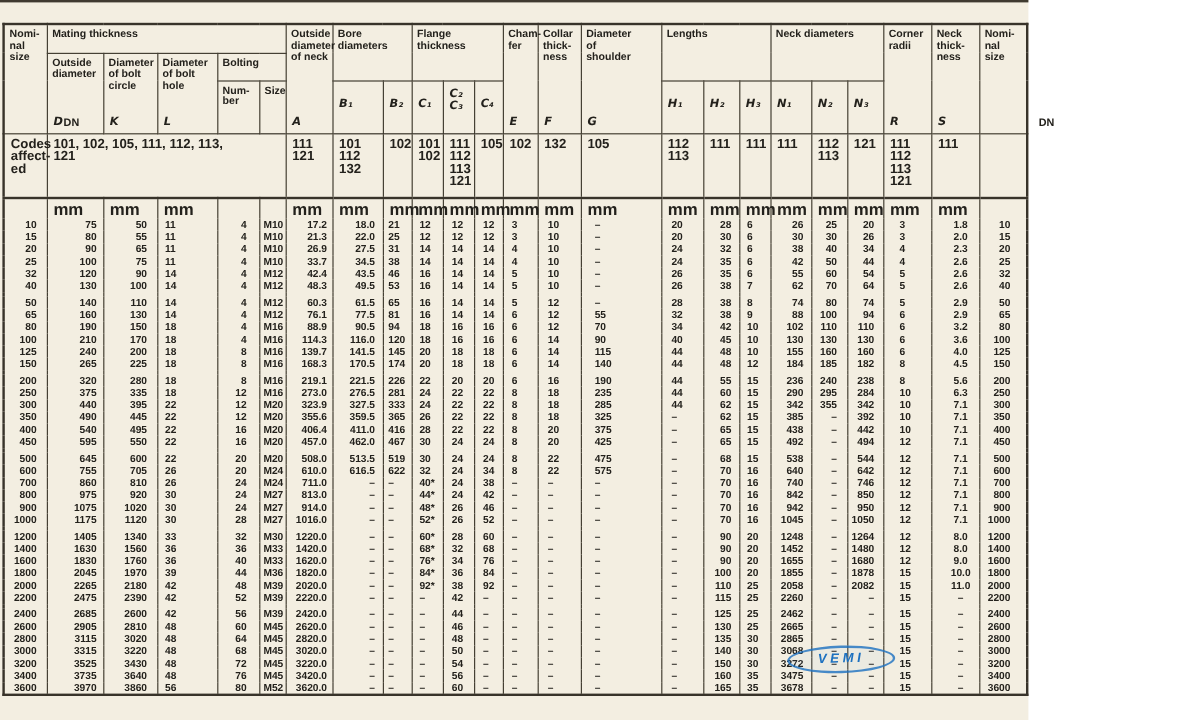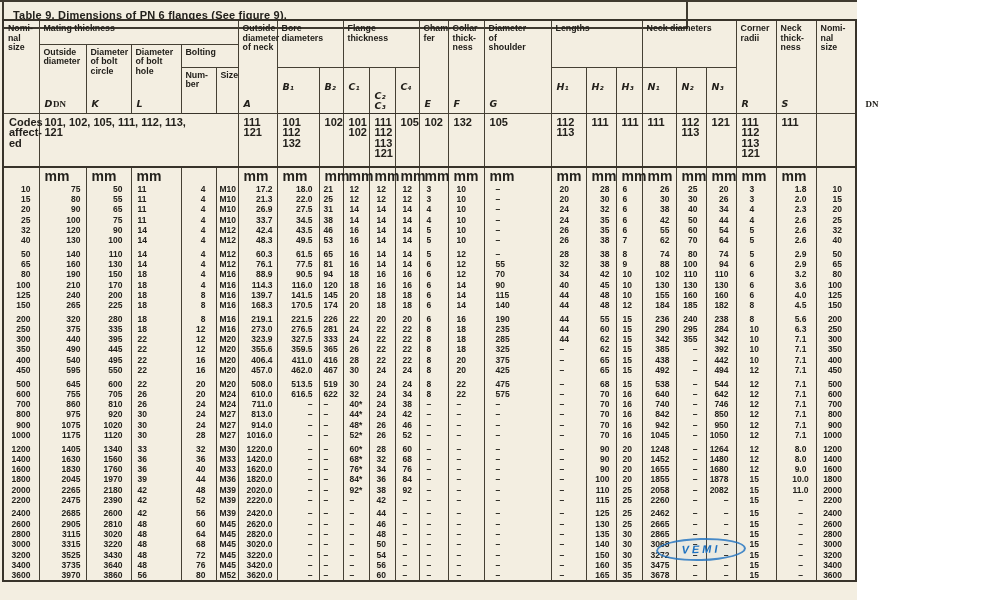--- a/index.html
+++ b/index.html
@@ -9,24 +9,24 @@
             border-left:2px solid #3f3a30;border-right:2px solid #3f3a30;border-bottom:2px solid #3f3a30;}
   #titlebox .t{font-weight:bold;font-size:11px;padding:7px 0 0 9px;letter-spacing:.2px;}
   table{position:absolute;left:2px;top:17px;width:853px;table-layout:fixed;border-collapse:collapse;
         font-family:"Liberation Sans",sans-serif;}
   th,td{box-sizing:border-box;padding:0;font-weight:bold;color:#23211c;}
   thead th{border:1px solid #45403425;border:1px solid #454034;vertical-align:top;text-align:left;
            font-size:8.8px;line-height:9.6px;padding:3px 1px 2px 4px;white-space:pre-line;position:relative;}
   tr.hr1 th{height:24px;} tr.hr2 th{height:23px;} tr.hr3 th{height:44px;border-bottom:1.5px solid #38332a;}
   .letter{position:absolute;left:5px;bottom:4px;font-family:"DejaVu Sans",sans-serif;
           font-style:italic;font-weight:bold;font-size:9.5px;white-space:pre-line;line-height:10px;}
-  .upright{font-style:normal;font-family:Liberation Serif, serif;font-size:9px;padding-left:44px;}
+  .upright{font-style:normal;font-family:Liberation Sans, sans-serif;font-size:9px;padding-left:44px;}
   .ltr-mid{position:static;display:block;margin-top:11px;padding-left:1px;font-family:"DejaVu Sans",sans-serif;
            font-style:italic;font-weight:bold;font-size:9.5px;white-space:pre-line;line-height:10px;}
-  .ltr-hi{margin-top:20px;}
+  .ltr-hi{margin-top:3px;}
   tbody td{border-left:1px solid #454034;border-right:1px solid #454034;border-top:0;border-bottom:0;}
   tr.codes-row td{vertical-align:top;font-size:11px;line-height:10.5px;padding:3px 0 3px 5px;
                   white-space:pre-line;border-bottom:2px solid #38332a;height:54px;}
   tr.units-row td{height:17px;font-size:14px;vertical-align:middle;padding-left:5px;}
   tr.data-row td{height:10.3px;font-size:8.5px;line-height:9px;vertical-align:middle;white-space:nowrap;}
   tr.spacer td{height:3.2px;}
   table{border:2px solid #38332a;}
   
   .r4{text-align:right;padding-right:4px}.r5{text-align:right;padding-right:5px}
   .r6{text-align:right;padding-right:6px}.r7{text-align:right;padding-right:7px}
@@ -39,23 +39,20 @@
   #stamp{position:absolute;left:656px;top:536px;width:90px;height:23px;box-sizing:border-box;
          border:2px solid rgba(29,113,192,.8);border-radius:50%;color:#1d71c0;
          font:bold italic 11px "Liberation Sans",sans-serif;text-align:center;line-height:19px;
          letter-spacing:3px;transform:rotate(-1.5deg);background:rgba(120,170,230,.06);}
 </style>
 </head>
 <body>
 
 <div id="scan">
 
-  <div id="titlebox">
-    <div class="t">Table 9. Dimensions of PN 6 flanges (See figure 9).</div>
-  </div>
 
   <table>
     <colgroup>
       <col style="width:36px">
         <col style="width:47px">
         <col style="width:45px">
         <col style="width:50px">
       <col style="width:35px">
         <col style="width:22px">
         <col style="width:39px">

